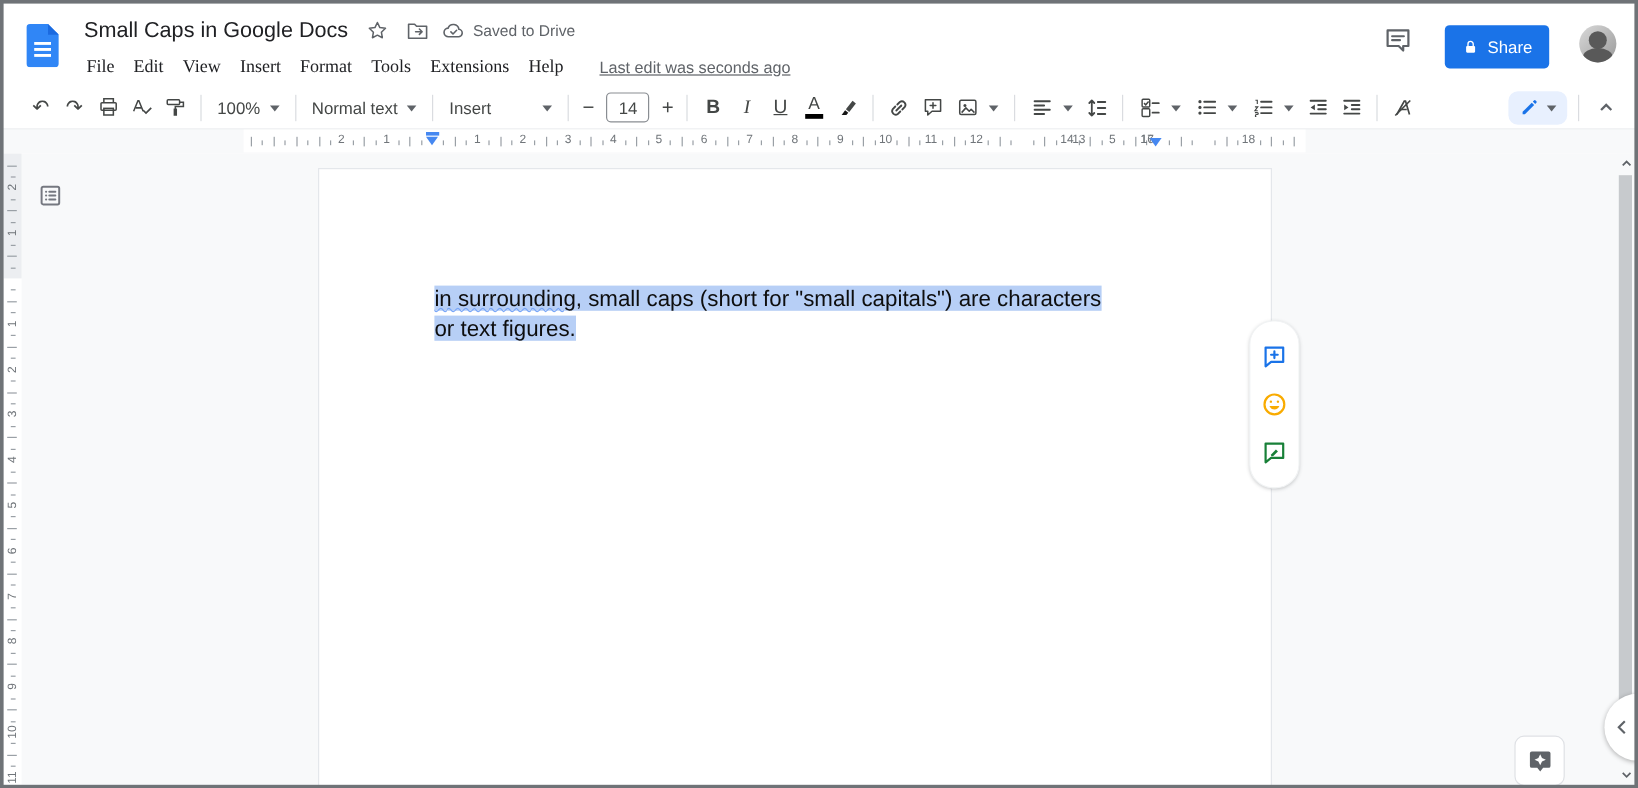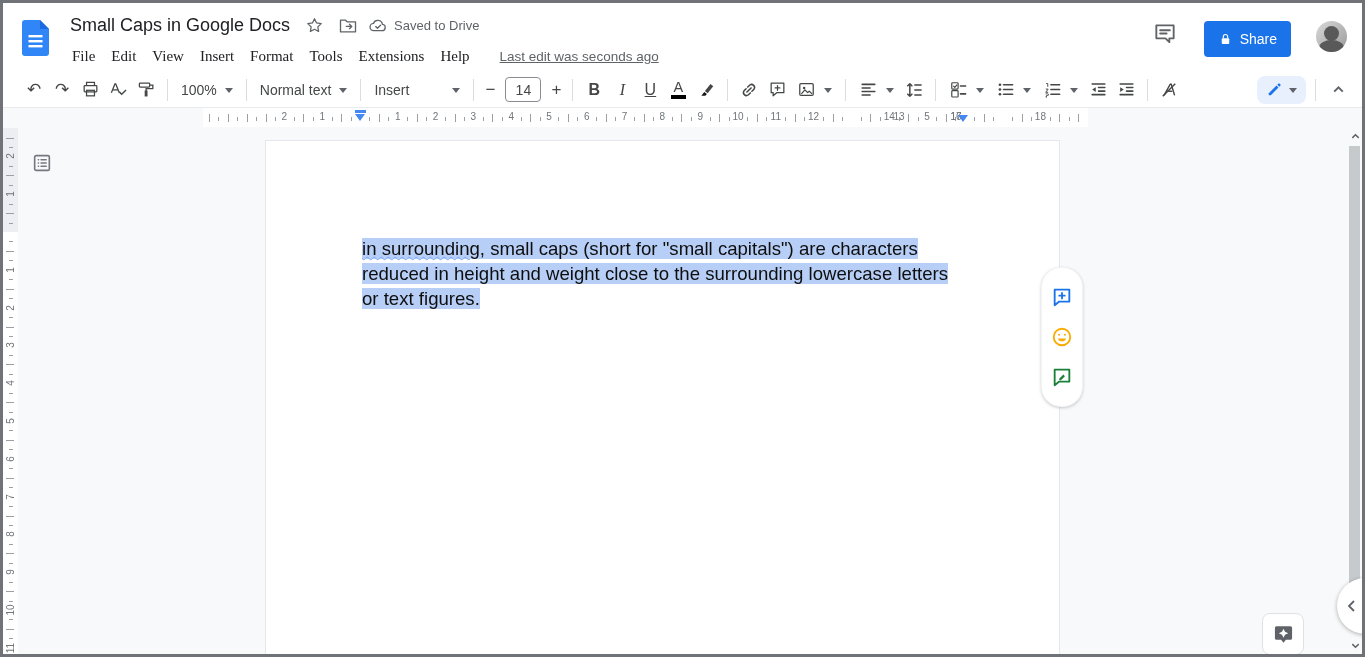--- a/index.html
+++ b/index.html
@@ -421,21 +421,20 @@
       <i class="tick small" style="left: 1049.85px;"></i>
       <i class="tick mid" style="left: 1059.3px;"></i>
       <i class="tick small" style="left: 1068.75px;"></i>
       <i class="tick mid" style="left: 1078.2px;"></i>
     </div>
 
   <div class="canvas">
     <div class="page">
       <div class="textblock">
         <div class="dline"><span class="sel squig">in surrounding</span><span class="sel">, small caps (short for "small capitals") are characters</span></div>
-        <div class="dline"><span class="sel">reduced in height and weight close to the surrounding lowercase letters</span></div>
         <div class="dline"><span class="sel">or text figures.</span></div>
       </div>
     </div>
 
     <svg class="outline-btn" viewBox="0 0 24 24" fill="none" stroke="#757880" stroke-width="1.8">
       <rect x="4" y="4" width="16" height="16" rx="1.5"></rect>
       <path d="M8 8.5h.2M11 8.5h5.5M8 12h.2M11 12h5.5M8 15.5h.2M11 15.5h5.5" stroke-linecap="round"></path>
     </svg>
 
     <div class="pill">

